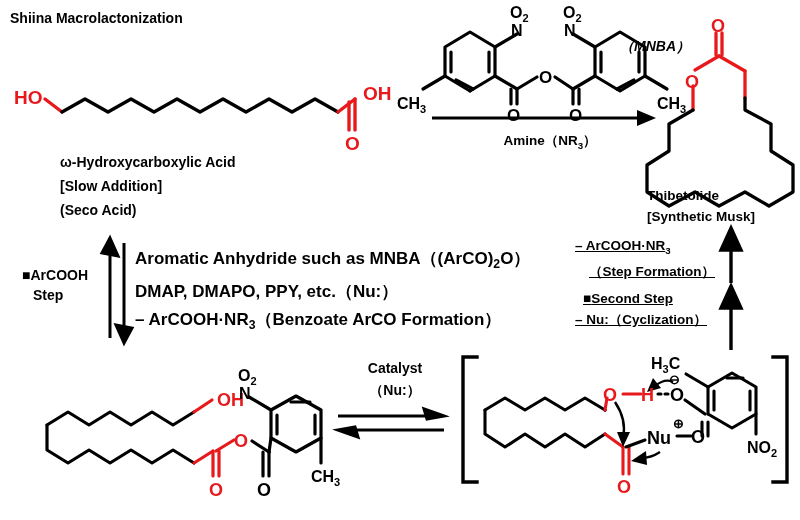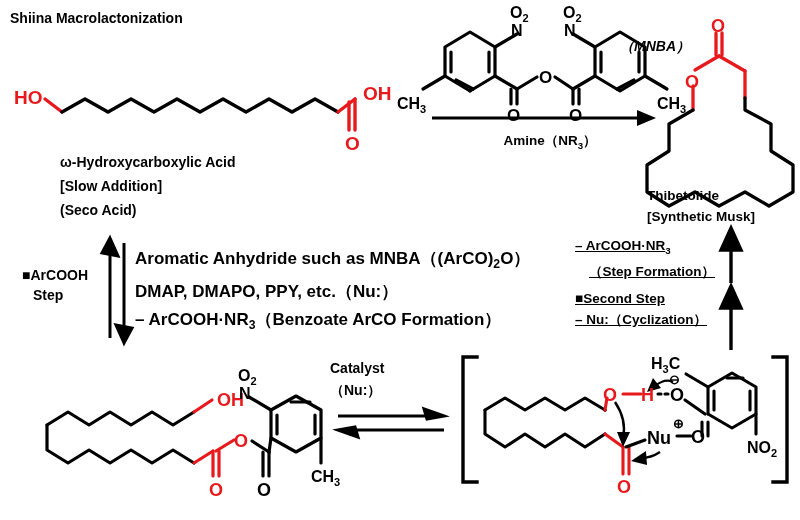--- a/index.html
+++ b/index.html
@@ -8,21 +8,21 @@
   .abs{position:absolute;}
   .txt{font-weight:bold;white-space:nowrap;}
   #title{left:10px;top:8px;font-size:14px;line-height:21px;}
   #seco-label{left:60px;top:150px;width:290px;text-align:left;font-size:14px;line-height:24px;}
   #mnba-label{left:620px;top:38px;font-size:14px;font-style:italic;}
   #arrow-cond{left:440px;top:130px;width:220px;text-align:center;font-size:13.5px;line-height:22px;}
   #prod-label{left:647px;top:185px;width:150px;font-size:13.5px;line-height:21px;}
   #first-step{left:22px;top:265px;font-size:14px;line-height:20px;}
   #first-body{left:135px;top:245px;font-size:17px;line-height:28px;}
   #second-body{left:575px;top:235px;font-size:13.5px;line-height:21px;text-decoration:underline;}
-  #cat2{left:330px;top:357px;width:130px;text-align:left;font-size:14px;line-height:22px;}
+  #cat2{left:330px;top:357px;width:130px;text-align:center;font-size:14px;line-height:22px;}
   #ma-label{left:65px;top:485px;width:260px;text-align:center;font-size:14px;margin-top:42px;}
   sub{font-size:0.72em;}
   svg{overflow:visible;}
   .bk{stroke:#000;}
   .rd{stroke:#e8191c;}
   .lbl-b{font-family:"Liberation Sans",sans-serif;font-weight:bold;fill:#000;}
   .lbl-r{font-family:"Liberation Sans",sans-serif;font-weight:bold;fill:#e8191c;}
 </style>
 </head>
 <body>
@@ -158,21 +158,21 @@
 
 <div class="abs txt" id="first-body">
   <div><span>Aromatic Anhydride such as MNBA（(ArCO)</span><sub>2</sub><span>O）</span></div>
   <div>DMAP, DMAPO, PPY, etc.（Nu:）</div>
   <div><span>– ArCOOH·NR</span><sub>3</sub><span>（Benzoate ArCO Formation）</span></div>
 </div>
 
 <div class="abs txt" id="second-body">
   <div><span>– ArCOOH·NR</span><sub>3</sub></div>
   <div style="padding-left:14px;">（Step Formation）</div>
-  <div style="margin-top:6px;"><span>■</span><span>Second Step</span></div>
+  <div style="margin-top:6px;margin-left:8px;"><span>■</span><span>Second Step</span></div>
   <div>– Nu:（Cyclization）</div>
 </div>
 
 <svg class="abs" style="left:715px;top:228px;" width="40" height="122">
   <g stroke="#000" stroke-width="3.4" fill="#000">
     <line x1="16" y1="55" x2="16" y2="12"></line>
     <polygon points="16,0 26,22 6,22"></polygon>
     <line x1="16" y1="122" x2="16" y2="70"></line>
     <polygon points="16,58 26,80 6,80"></polygon>
   </g>

